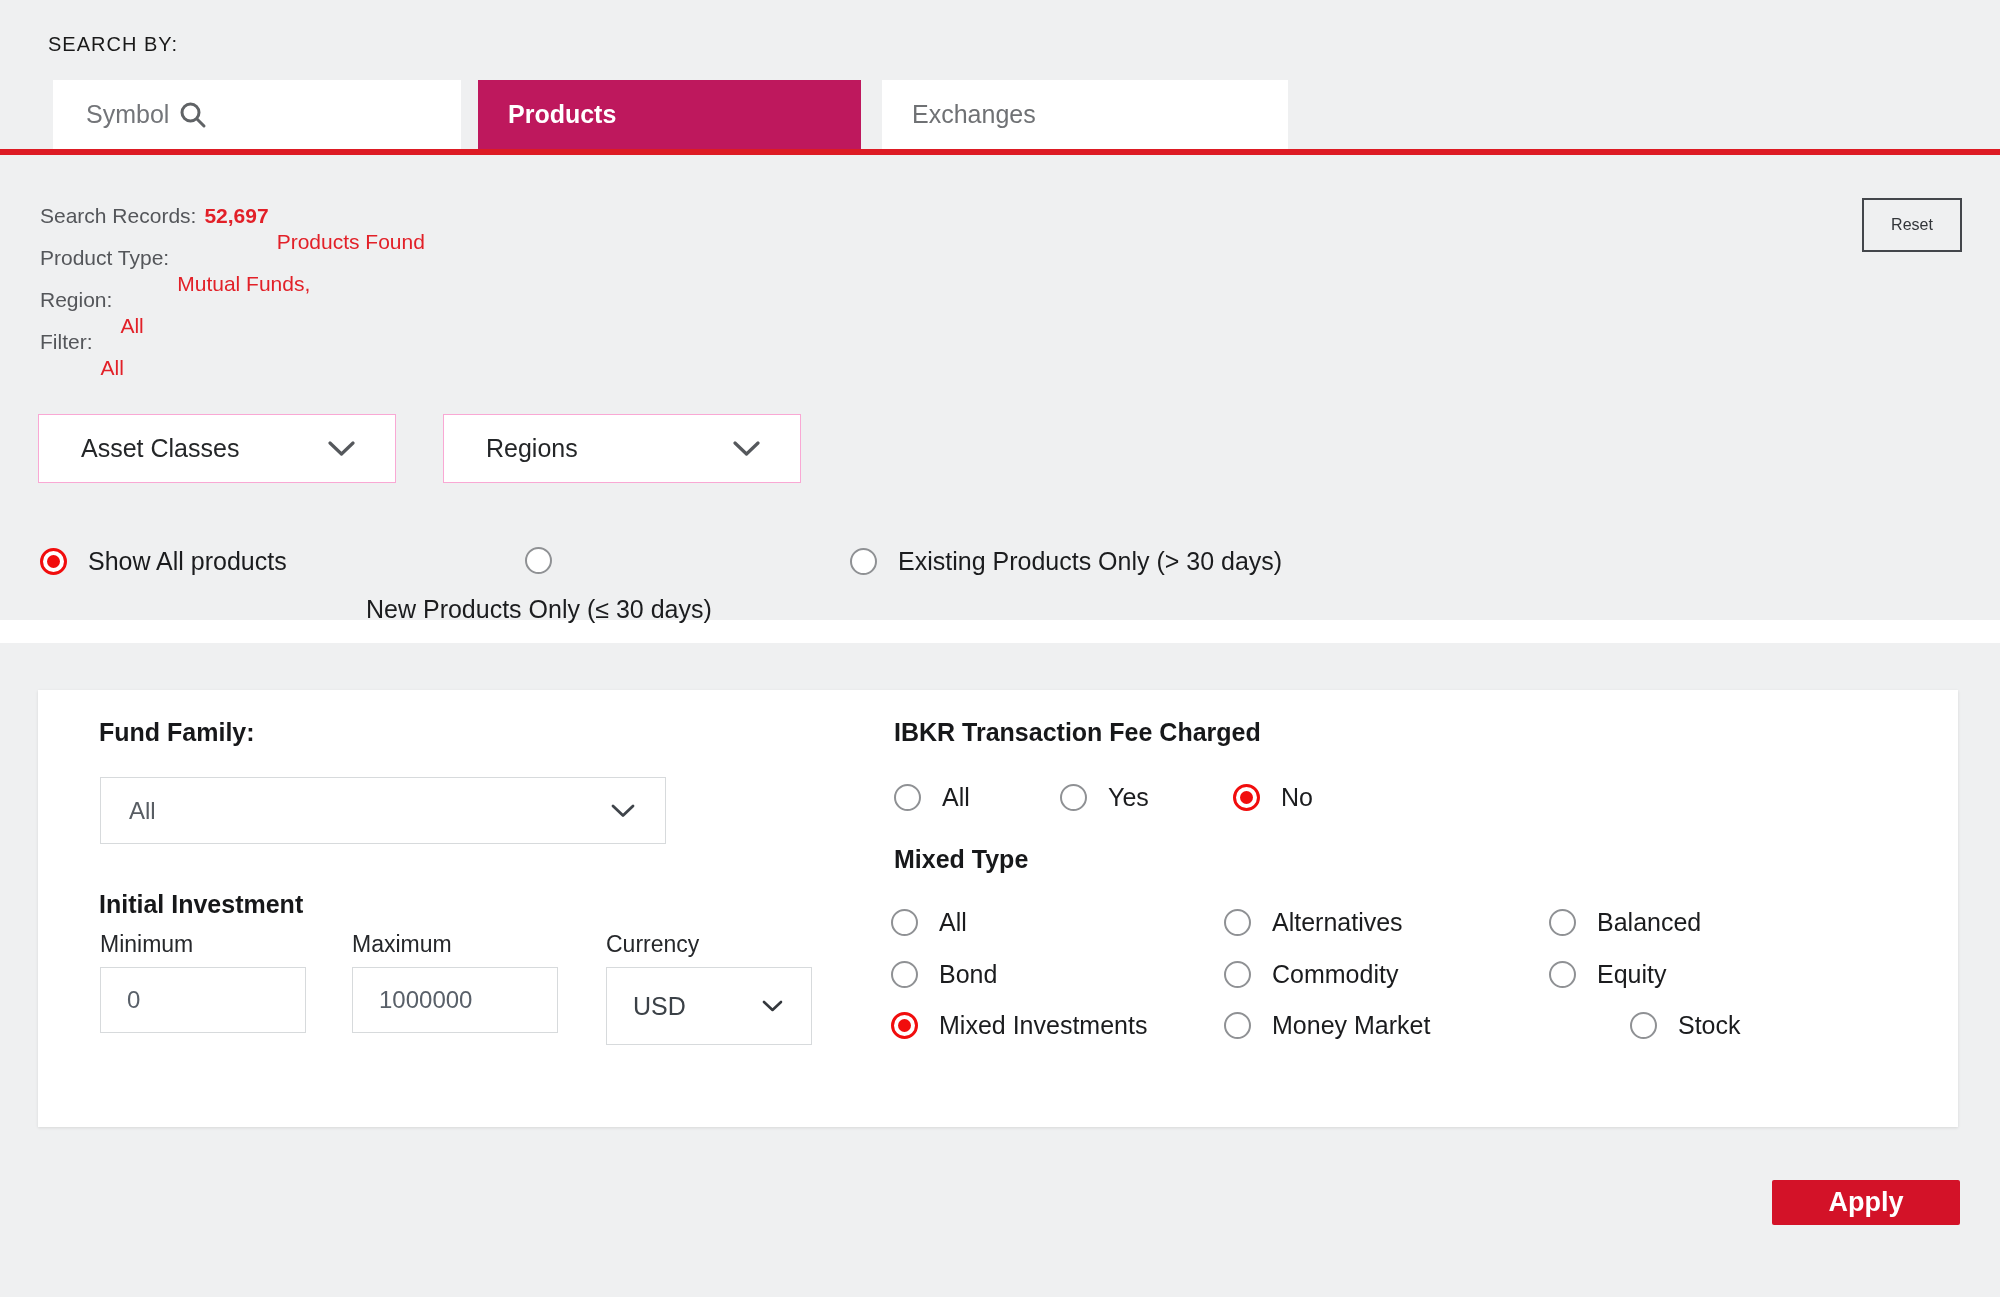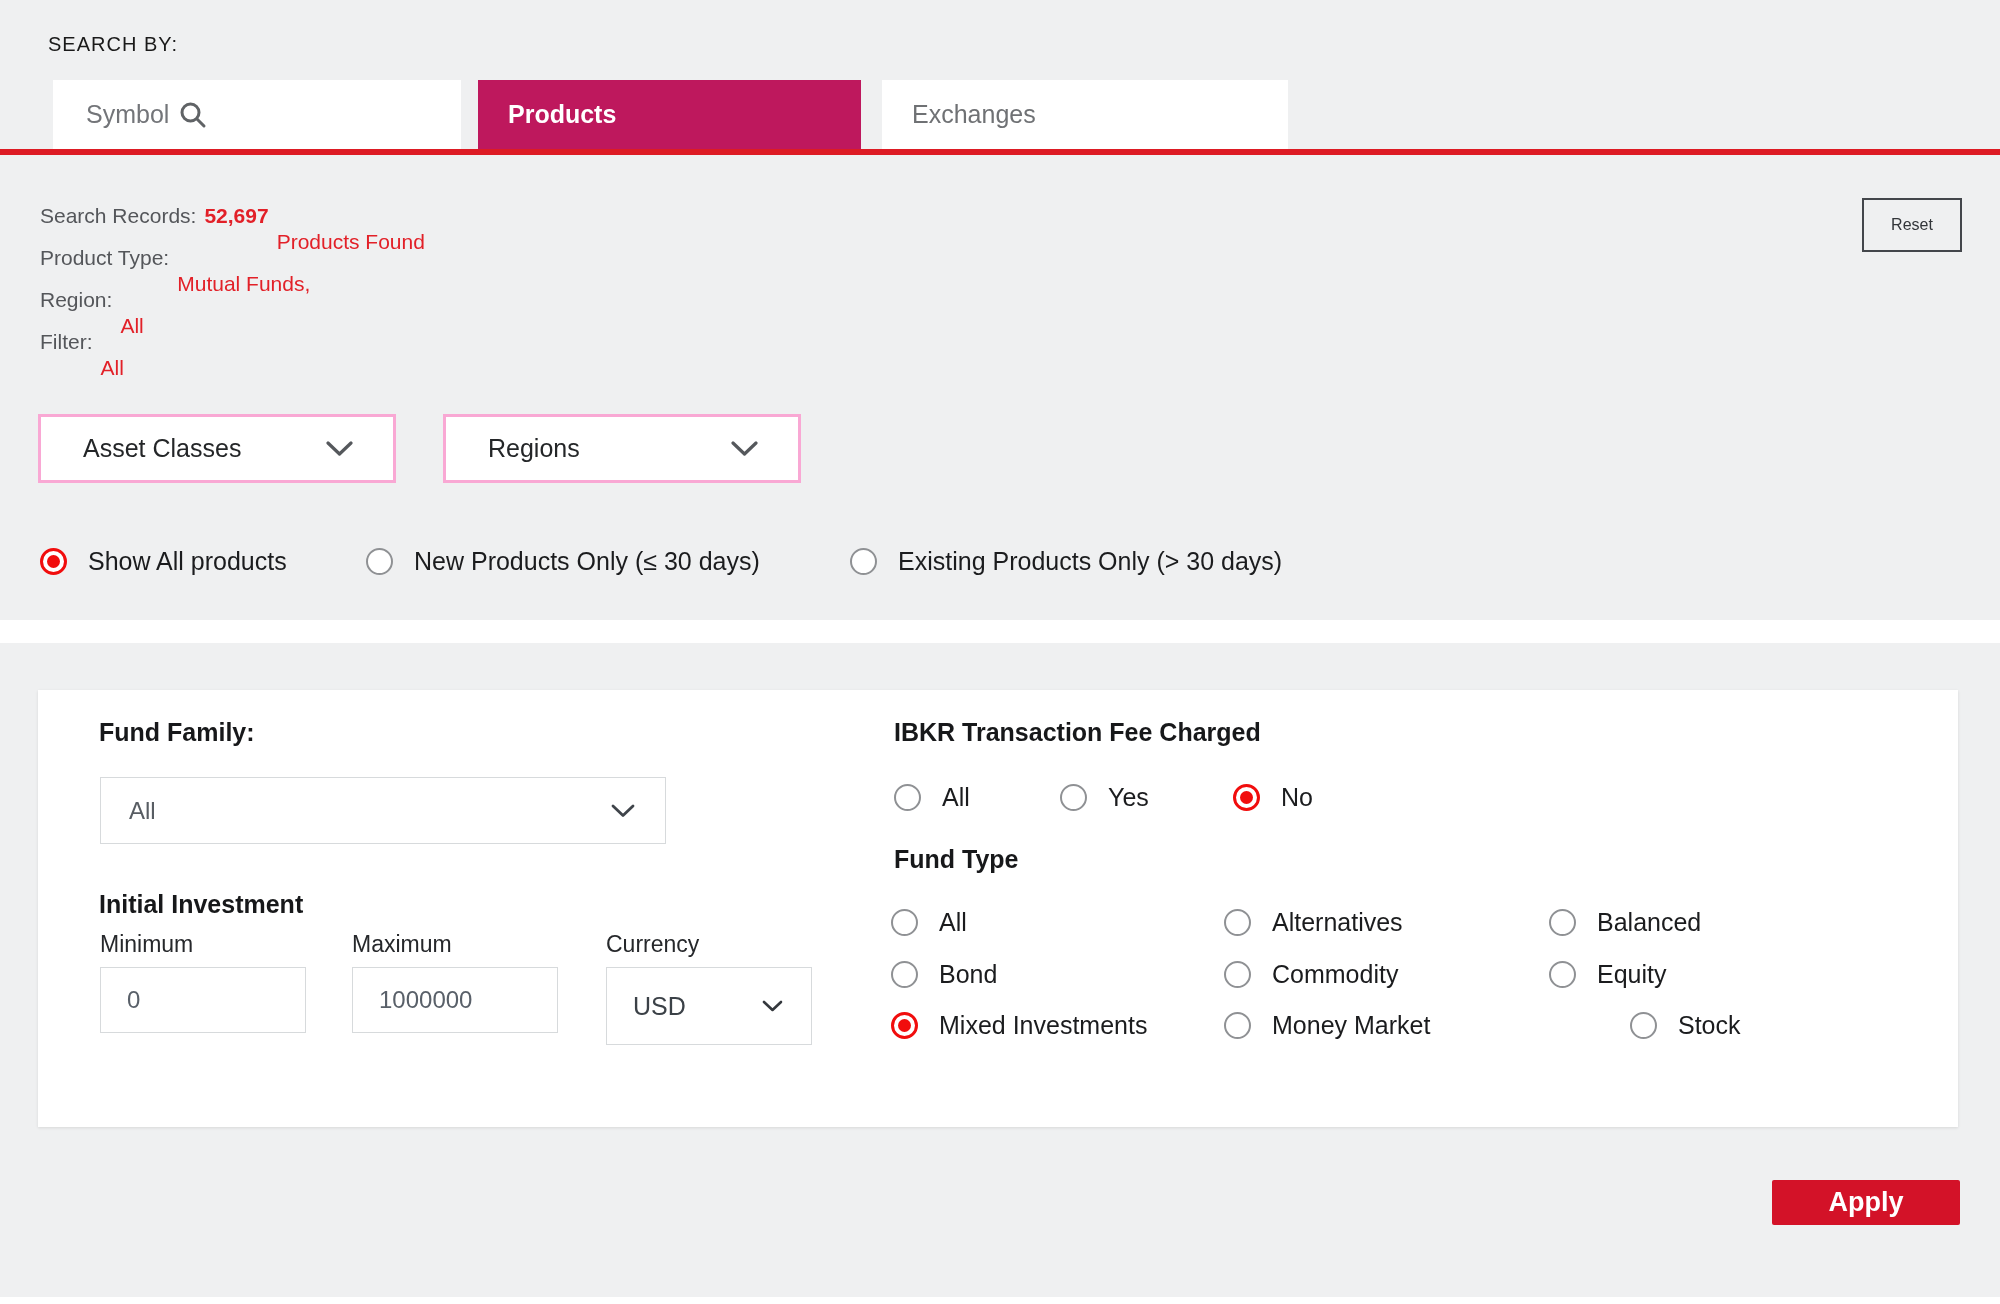--- a/index.html
+++ b/index.html
@@ -27,34 +27,34 @@
   
   .filter-section { left:0; top:155px; width:2000px; height:465px; background:#eff0f1; }
   .sum-line { left:40px; font-size:21px; color:#54565a; display:flex; gap:8px; white-space:nowrap; }
   .sum-1 { top:204px; } .sum-2 { top:246px; } .sum-3 { top:288px; } .sum-4 { top:330px; }
   .red-t { color:#e22028;margin-top:26px; } .red-b { color:#e22028; font-weight:bold; }
 
   .reset-btn { left:1862px; top:198px; width:100px; height:54px; border:2px solid #43464b;
     background:transparent; display:flex; align-items:center; justify-content:center;
     font-size:16px; color:#323539; cursor:pointer; }
 
-  .big-select { top:414px; height:69px; background:#ffffff; border:3px solid #f9a8d4;
+  .big-select { top:414px; height:69px; background:#ffffff; border:1px solid #f9a8d4;
     display:flex; align-items:center; padding-left:42px; font-size:25px; color:#242628; cursor:pointer; }
   .sel-asset { left:38px; width:358px; }
   .sel-regions { left:443px; width:358px; }
   .big-select .chev { position:absolute; right:40px; top:50%; transform:translateY(-50%); }
 
   
   .radio-item { position:absolute; display:flex; align-items:center; gap:21px; cursor:pointer; }
   .radio { width:27px; height:27px; border-radius:50%; background:#ffffff; border:2px solid #8f9194;
     display:flex; align-items:center; justify-content:center; flex:none; }
   .radio-item.selected .radio { border:3px solid #f10d0d; }
   .radio-item.selected .radio::after { content:""; width:13px; height:13px; border-radius:50%; background:#f10d0d; }
   .radio-label { font-size:25px; color:#1b1c1e; white-space:nowrap; }
-  .r-filter-0 { left:40px; top:547px; } .r-filter-1 { left:366px; top:547px; } .r-filter-2 { left:850px; top:547px; }
+  .r-filter-0 { left:40px; top:547px; } .r-filter-1 { left:366px; top:547px;flex-direction:column; } .r-filter-2 { left:850px; top:547px; }
 
   
   .lower-section { left:0; top:643px; width:2000px; height:654px; background:#eff0f1; }
   .panel { left:38px; top:690px; width:1920px; height:437px; background:#ffffff;
     box-shadow:0 1px 3px rgba(0,0,0,0.10); }
   .panel-h { position:absolute; font-size:25px; font-weight:bold; color:#17181a; white-space:nowrap; }
   .h-fund-family { left:61px; top:28px; }
   .h-initial-inv { left:61px; top:200px; }
   .h-fee { left:856px; top:28px; }
   .h-fund-type { left:856px; top:155px; }
@@ -188,21 +188,21 @@
   </div>
   <div class="radio-item r-fee-1">
     <span class="radio"></span>
     <span class="radio-label">Yes</span>
   </div>
   <div class="radio-item r-fee-2 selected">
     <span class="radio"></span>
     <span class="radio-label">No</span>
   </div>
 
-  <div class="panel-h h-fund-type">Fund Type</div>
+  <div class="panel-h h-fund-type">Mixed Type</div>
 
   <div class="radio-item r-ft-0">
     <span class="radio"></span>
     <span class="radio-label">All</span>
   </div>
   <div class="radio-item r-ft-1">
     <span class="radio"></span>
     <span class="radio-label">Alternatives</span>
   </div>
   <div class="radio-item r-ft-2">

